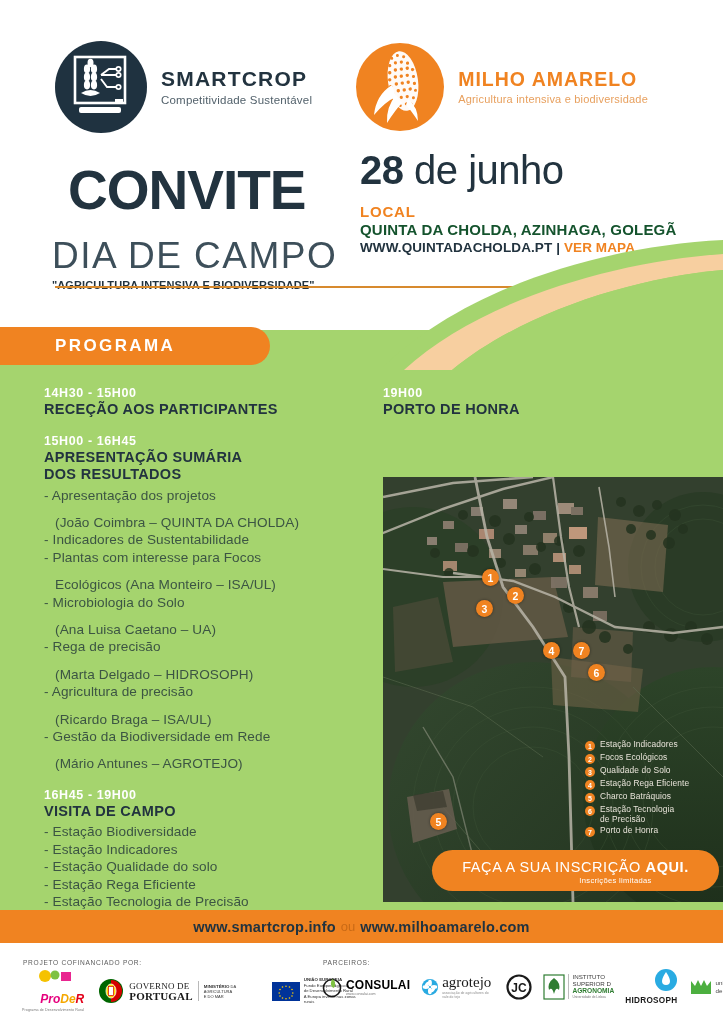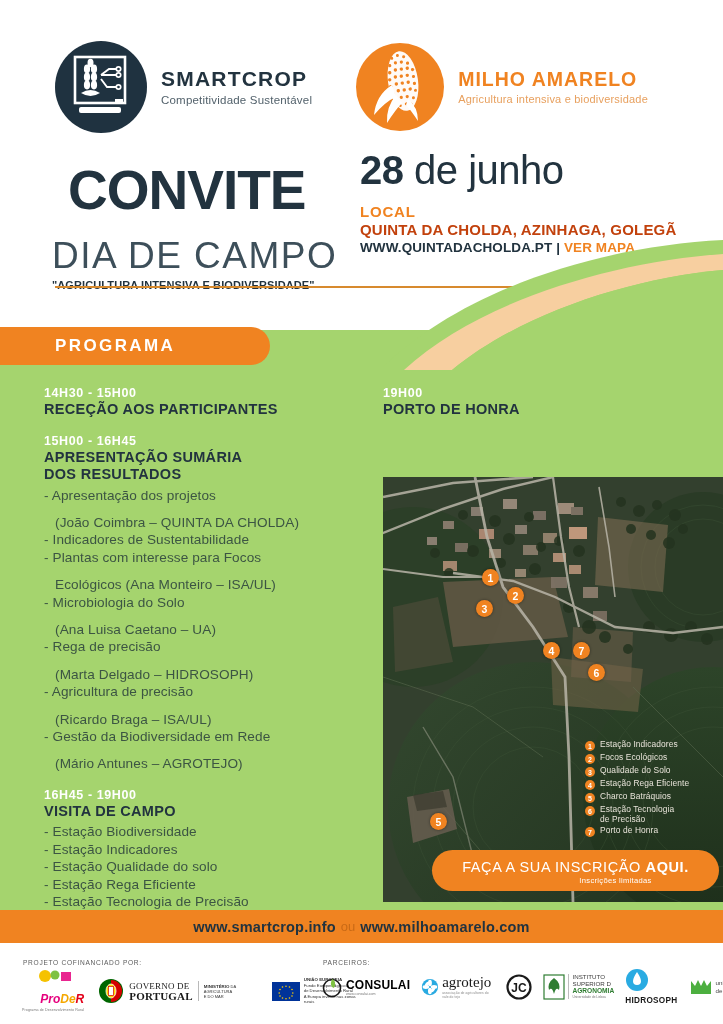--- a/index.html
+++ b/index.html
@@ -33,21 +33,21 @@
   .title-wrap{position:absolute;left:0;top:145px;width:723px;height:130px;}
   .convite{position:absolute;left:52px;top:0;}
   .convite h1{margin:16px;font-size:55px;line-height:58px;font-weight:bold;letter-spacing:-1px;color:#22333f;}
   .convite h2{margin:0;font-size:37px;line-height:42px;font-weight:normal;letter-spacing:1.5px;color:#3d4f5a;}
   .convite .tagline{margin-top:2px;font-size:11px;font-weight:bold;letter-spacing:.1px;color:#22333f;}
 
   .datecol{position:absolute;left:360px;top:2px;}
   .datecol .date{font-size:40px;line-height:46px;font-weight:bold;color:#22333f;letter-spacing:-.5px;}
   .datecol .date .thin{font-weight:normal;}
   .datecol .localLbl{margin-top:10px;font-size:15px;font-weight:bold;letter-spacing:.8px;color:#f08321;}
-  .datecol .addr{font-size:15px;font-weight:bold;letter-spacing:.2px;color:#c2410c;line-height:19px;}
+  .datecol .addr{font-size:15px;font-weight:bold;letter-spacing:.2px;color:#14532d;line-height:19px;}
   .datecol .site{font-size:13.5px;font-weight:bold;letter-spacing:.1px;color:#22333f;line-height:18px;}
   .datecol .site .mapa{color:#f08321;}
 
   .rule{position:absolute;left:55px;top:286px;width:330px;height:2px;background:#d78a2e;}
   .rule2{position:absolute;left:385px;top:286px;width:270px;height:2px;background:#d78a2e;}
 
   
   .greenbody{position:absolute;left:0;top:330px;width:723px;height:580px;background:#a5d46e;}
   .swoosh{position:absolute;left:0;top:240px;width:723px;height:130px;overflow:hidden;pointer-events:none;}
 
@@ -598,21 +598,21 @@
           <path d="M11 4 Q4 9 6 16 Q9 12 11 20 Q13 12 16 16 Q18 9 11 4 Z" fill="#2f7d32"></path>
         </svg>
         <div style="margin-left:3px;border-left:1px solid #bdbdbd;padding-left:3px;">
           <div class="isa-t1">INSTITUTO</div>
           <div class="isa-t1">SUPERIOR D</div>
           <div class="isa-t2">AGRONOMIA</div>
           <div class="isa-t3">Universidade de Lisboa</div>
         </div>
       </div>
 
-      <div class="f-item" style="display:block;text-align:left;">
+      <div class="f-item" style="display:block;text-align:right;">
         <svg width="24" height="24" viewBox="0 0 24 24">
           <circle cx="12" cy="12" r="11" fill="#29abe2"></circle>
           <path d="M12 4 Q16 10 16 13 a4 4 0 0 1 -8 0 Q8 10 12 4 Z" fill="#ffffff"></path>
         </svg>
         <div class="hidro-t">HIDROSOPH</div>
       </div>
 
       <div class="f-item">
         <svg width="24" height="24" viewBox="0 0 24 24">
           <path d="M2 6 L2 19 L22 19 L22 6 L18 11 L15 5 L12 11 L9 5 L6 11 Z" fill="#4caf3f"></path>

